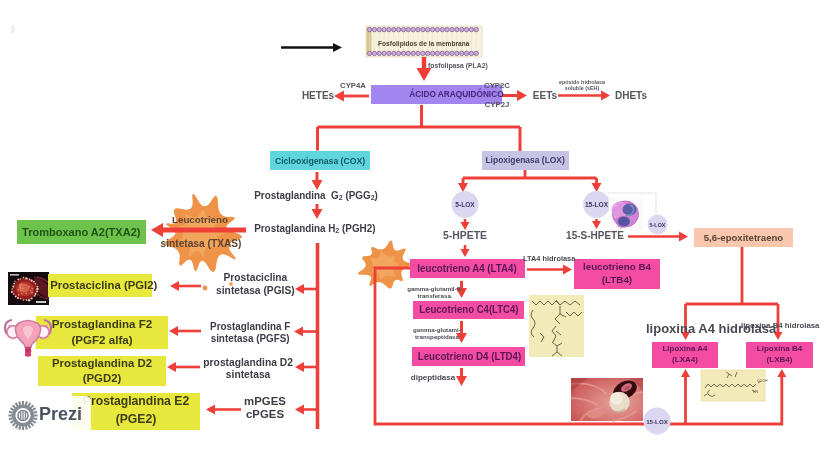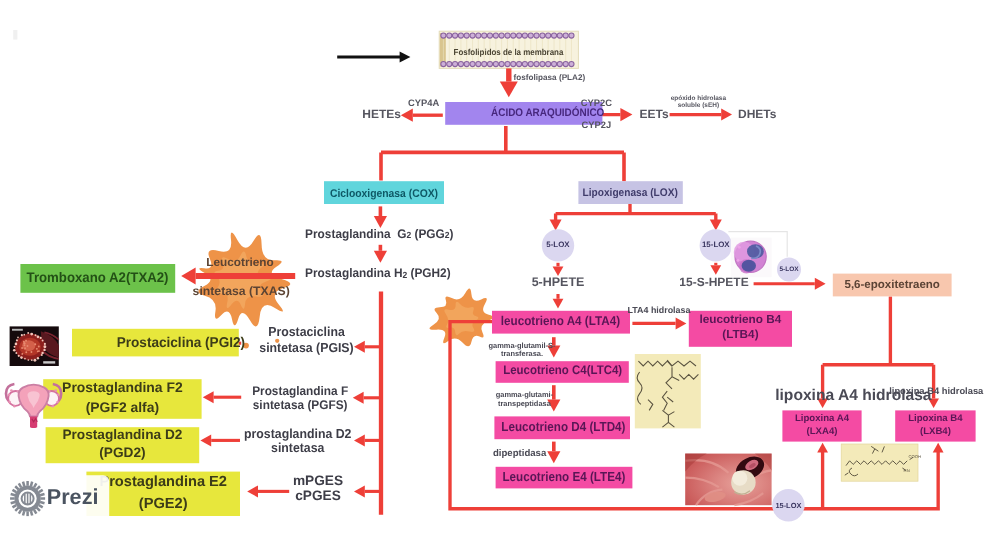--- a/index.html
+++ b/index.html
@@ -278,36 +278,35 @@
 <div class="bx " style="left:482px;top:150.5px;width:87px;height:19px;font-size:9.2px;line-height:19px;background:#c6c3e4;color:#403c6b;"><span style="display:inline-block;transform:scaleX(0.92);transform-origin:center;white-space:nowrap;">Lipoxigenasa (LOX)</span></div>
 <div class="lbl" style="left:250px;top:189.5px;width:132px;font-size:10.4px;color:#3d3d47;"><span style="display:inline-block;transform:scaleX(0.95);transform-origin:center;white-space:nowrap;">Prostaglandina&nbsp; G<sub>2</sub> (PGG<sub>2</sub>)</span></div>
 <div class="lbl" style="left:251px;top:222.5px;width:118px;font-size:10.4px;color:#3d3d47;"><span style="display:inline-block;transform:scaleX(0.95);transform-origin:center;white-space:nowrap;">Prostaglandina H<sub>2</sub> (PGH2)</span></div>
 <div class="bx " style="left:17px;top:220px;width:129px;height:24px;font-size:11.6px;line-height:24px;background:#6cc24a;color:#235016;"><span style="display:inline-block;transform:scaleX(0.95);transform-origin:center;white-space:nowrap;">Tromboxano A2(TXA2)</span></div>
 <div class="lbl" style="left:160px;top:213.5px;width:80px;font-size:9.8px;color:#5c4433;">Leucotrieno</div>
 <div class="lbl" style="left:155px;top:237.5px;width:92px;font-size:10.2px;color:#5c4433;">sintetasa (TXAS)</div>
 <div class="lbl" style="left:212px;top:271px;width:86px;font-size:10.8px;line-height:13px;color:#3d3d47;"><span style="display:inline-block;transform:scaleX(0.95);transform-origin:center;white-space:nowrap;">Prostaciclina<br>sintetasa (PGIS)</span></div>
 <div class="lbl" style="left:205px;top:320.5px;width:90px;font-size:10.4px;line-height:12.2px;color:#3d3d47;"><span style="display:inline-block;transform:scaleX(0.95);transform-origin:center;white-space:nowrap;">Prostaglandina F<br>sintetasa (PGFS)</span></div>
 <div class="lbl" style="left:200px;top:355.5px;width:96px;font-size:10.8px;line-height:12.4px;color:#3d3d47;"><span style="display:inline-block;transform:scaleX(0.95);transform-origin:center;white-space:nowrap;">prostaglandina D2<br>sintetasa</span></div>
 <div class="lbl" style="left:240px;top:394.5px;width:50px;font-size:11.4px;line-height:13.5px;color:#3d3d47;">mPGES<br>cPGES</div>
-<div class="bx yel" style="left:60px;top:274px;width:104px;height:23px;font-size:11.8px;line-height:23px;padding-left:35px;"><span style="display:inline-block;transform:scaleX(0.96);transform-origin:center;white-space:nowrap;">Prostaciclina (PGI2)</span></div>
+<div class="bx yel" style="left:48px;top:274px;width:104px;height:23px;font-size:11.8px;line-height:23px;"><span style="display:inline-block;transform:scaleX(0.96);transform-origin:center;white-space:nowrap;">Prostaciclina (PGI2)</span></div>
 <div class="bx yel" style="left:36px;top:316px;width:132px;height:33px;font-size:11.6px;line-height:15.8px;">Prostaglandina F2<br>(PGF2 alfa)</div>
 <div class="bx yel" style="left:38px;top:356px;width:128px;height:30px;font-size:11.4px;line-height:14.8px;">Prostaglandina D2<br>(PGD2)</div>
 <div class="bx yel" style="left:72px;top:393px;width:128px;height:37px;font-size:12.2px;line-height:17.5px;">Prostaglandina E2<br>(PGE2)</div>
 <div class="lbl" style="left:448px;top:200.8px;width:34px;font-size:6.6px;color:#3a3660;">5-LOX</div>
 <div class="lbl" style="left:579px;top:200.8px;width:35px;font-size:6.6px;color:#3a3660;">15-LOX</div>
 <div class="lbl" style="left:645px;top:221.8px;width:25px;font-size:5.4px;color:#3a3660;">5-LOX</div>
 <div class="lbl" style="left:640px;top:417.8px;width:34px;font-size:6.2px;color:#3a3660;">15-LOX</div>
 <div class="lbl" style="left:432px;top:230px;width:66px;font-size:10.4px;color:#55555f;">5-HPETE</div>
 <div class="lbl" style="left:560px;top:230px;width:70px;font-size:10px;color:#55555f;">15-S-HPETE</div>
 <div class="bx " style="left:694px;top:228px;width:99px;height:19px;font-size:9.6px;line-height:19px;background:#f8c7ae;color:#5c4436;">5,6-epoxitetraeno</div>
 <div class="bx pink" style="left:410px;top:258.5px;width:115px;height:19px;font-size:10.6px;line-height:19px;"><span style="display:inline-block;transform:scaleX(0.92);transform-origin:center;white-space:nowrap;">leucotrieno A4 (LTA4)</span></div>
 <div class="bx pink" style="left:574px;top:258.5px;width:86px;height:30px;font-size:9.8px;line-height:13.5px;padding-top:1px;box-sizing:border-box;">leucotrieno B4<br>(LTB4)</div>
 <div class="bx pink" style="left:413px;top:301px;width:111px;height:18px;font-size:10.4px;line-height:18px;"><span style="display:inline-block;transform:scaleX(0.92);transform-origin:center;white-space:nowrap;">Leucotrieno C4(LTC4)</span></div>
 <div class="bx pink" style="left:412px;top:347px;width:113px;height:19px;font-size:10.8px;line-height:19px;"><span style="display:inline-block;transform:scaleX(0.9);transform-origin:center;white-space:nowrap;">Leucotrieno D4 (LTD4)</span></div>
-<div class="bx pink" style="left:413px;top:389px;width:114px;height:18px;font-size:10.8px;line-height:18px;"><span style="display:inline-block;transform:scaleX(0.9);transform-origin:center;white-space:nowrap;">Leucotrieno E4 (LTE4)</span></div>
 <div class="bx pink" style="left:652px;top:342px;width:66px;height:26px;font-size:8px;line-height:10.5px;padding-top:2px;box-sizing:border-box;">Lipoxina A4<br>(LXA4)</div>
 <div class="bx pink" style="left:746px;top:342px;width:67px;height:26px;font-size:8px;line-height:10.5px;padding-top:2px;box-sizing:border-box;">Lipoxina B4<br>(LXB4)</div>
 <div class="lbl" style="left:523px;top:254px;width:52px;font-size:7.4px;color:#4a4a55;">LTA4 hidrolasa</div>
 <div class="lbl" style="left:406px;top:284.5px;width:58px;font-size:6.2px;line-height:7.3px;color:#4a4a55;">gamma-glutamil-S-<br>transferasa.</div>
 <div class="lbl" style="left:408px;top:325.5px;width:58px;font-size:6.2px;line-height:7.3px;color:#4a4a55;">gamma-glutami-<br>transpeptidasa</div>
 <div class="lbl" style="left:407px;top:372.5px;width:52px;font-size:8px;color:#4a4a55;">dipeptidasa</div>
 <div class="lbl" style="left:646px;top:321px;width:72px;font-size:13px;color:#4a4a55;">lipoxina A4 hidrolasa</div>
 <div class="lbl" style="left:741px;top:321px;width:74px;font-size:7.8px;color:#4a4a55;">lipoxina B4 hidrolasa</div>
 <svg class="ab" style="left:2px;top:315px" width="56" height="44" viewBox="0 0 56 44">
 <g>

